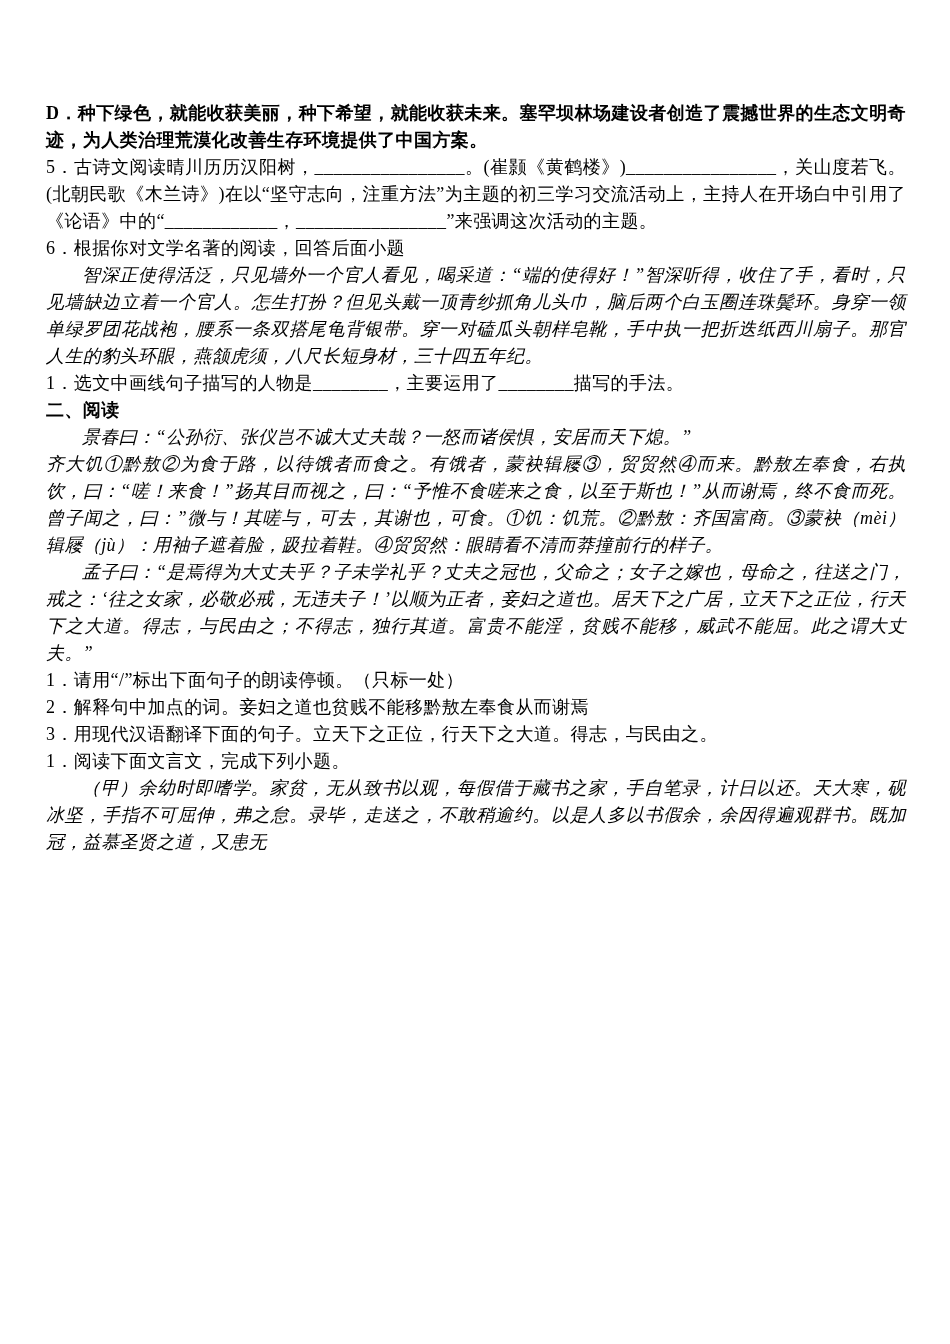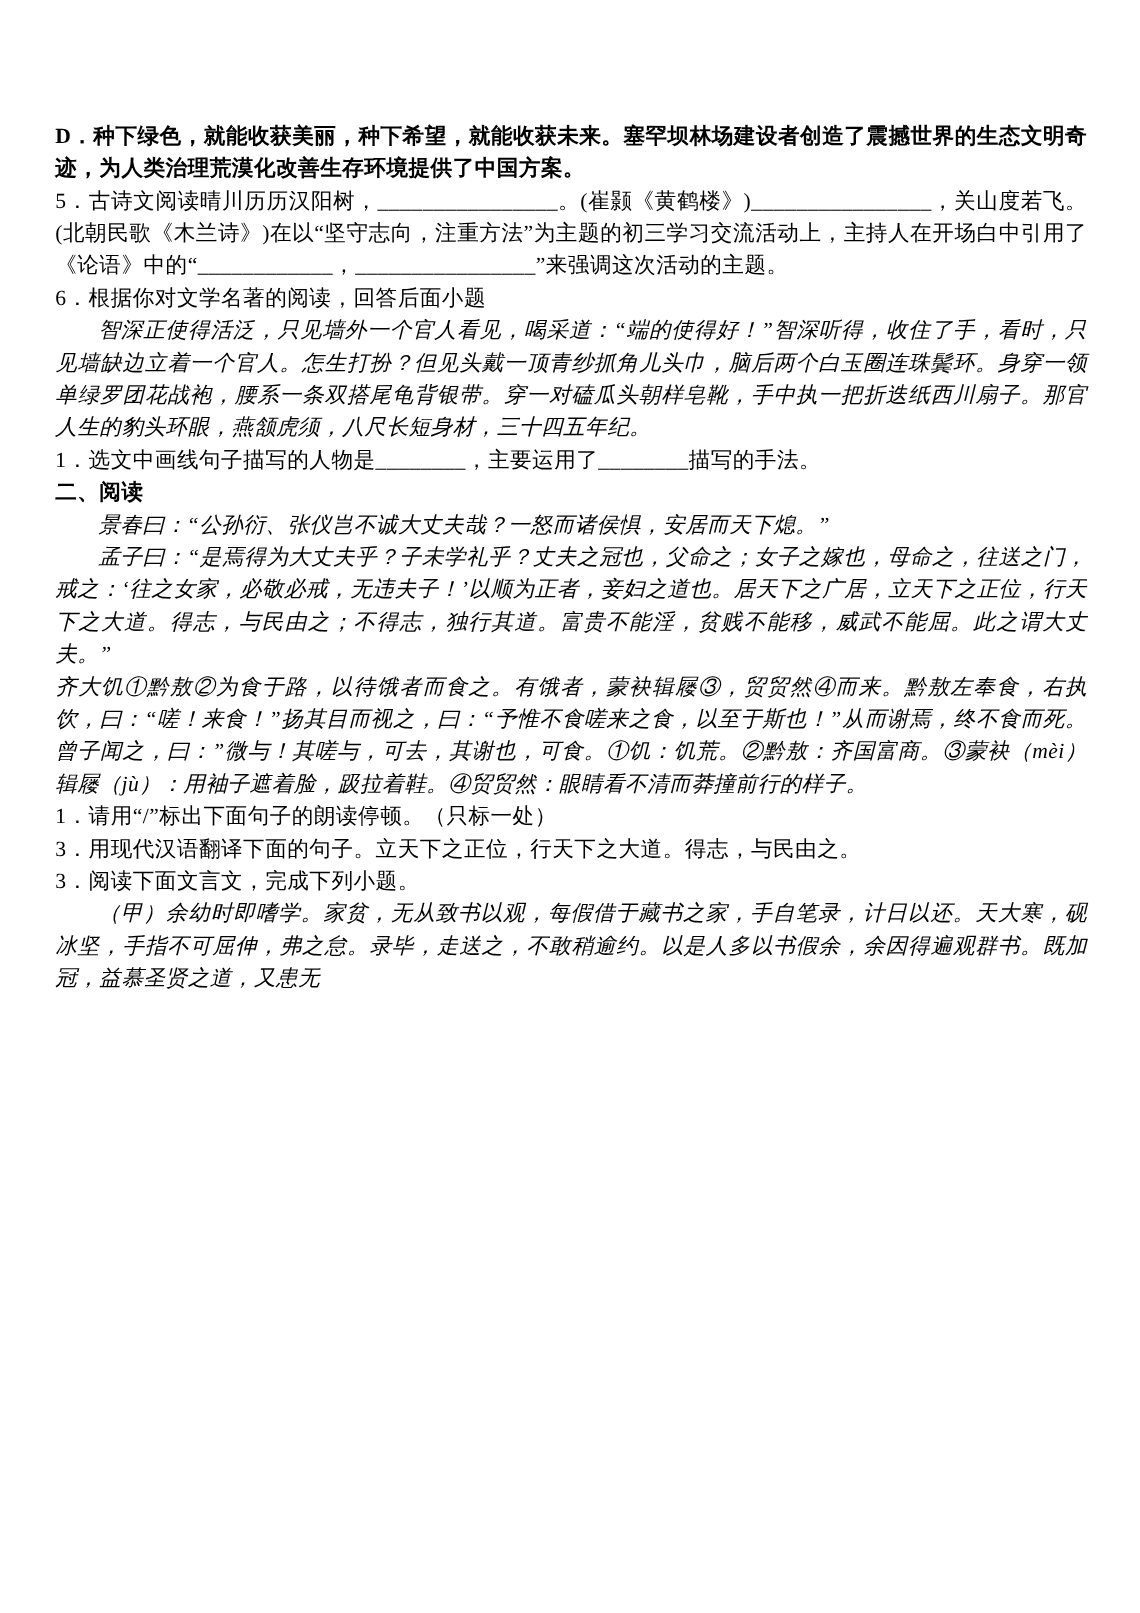--- a/index.html
+++ b/index.html
@@ -40,29 +40,30 @@
   <p class="italic indent">智深正使得活泛，只见墙外一个官人看见，喝采道：“端的使得好！”智深听得，收住了手，看时，只见墙缺边立着一个官人。怎生打扮？但见头戴一顶青纱抓角儿头巾，脑后两个白玉圈连珠鬓环。身穿一领单绿罗团花战袍，腰系一条双搭尾龟背银带。穿一对磕瓜头朝样皂靴，手中执一把折迭纸西川扇子。那官人生的豹头环眼，燕颔虎须，八尺长短身材，三十四五年纪。</p>
 
   <p>1．选文中画线句子描写的人物是________，主要运用了________描写的手法。</p>
 
 
   <p class="bold">二、阅读</p>
 
 
   <p class="italic indent">景春曰：“公孙衍、张仪岂不诚大丈夫哉？一怒而诸侯惧，安居而天下熄。”</p>
 
+  <p class="italic">齐大饥①黔敖②为食于路，以待饿者而食之。有饿者，蒙袂辑屦③，贸贸然④而来。黔敖左奉食，右执饮，曰：“嗟！来食！”扬其目而视之，曰：“予惟不食嗟来之食，以至于斯也！”从而谢焉，终不食而死。曾子闻之，曰：”微与！其嗟与，可去，其谢也，可食。①饥：饥荒。②黔敖：齐国富商。③蒙袂（mèi）辑屦（jù）：用袖子遮着脸，趿拉着鞋。④贸贸然：眼睛看不清而莽撞前行的样子。</p>
+
   <p class="italic indent">孟子曰：“是焉得为大丈夫乎？子未学礼乎？丈夫之冠也，父命之；女子之嫁也，母命之，往送之门，戒之：‘往之女家，必敬必戒，无违夫子！’以顺为正者，妾妇之道也。居天下之广居，立天下之正位，行天下之大道。得志，与民由之；不得志，独行其道。富贵不能淫，贫贱不能移，威武不能屈。此之谓大丈夫。”</p>
-
-  <p class="italic">齐大饥①黔敖②为食于路，以待饿者而食之。有饿者，蒙袂辑屦③，贸贸然④而来。黔敖左奉食，右执饮，曰：“嗟！来食！”扬其目而视之，曰：“予惟不食嗟来之食，以至于斯也！”从而谢焉，终不食而死。曾子闻之，曰：”微与！其嗟与，可去，其谢也，可食。①饥：饥荒。②黔敖：齐国富商。③蒙袂（mèi）辑屦（jù）：用袖子遮着脸，趿拉着鞋。④贸贸然：眼睛看不清而莽撞前行的样子。</p>
 
   <p>1．请用“/”标出下面句子的朗读停顿。（只标一处）</p>
 
 
+  <p>2．解释句中加点的词。妾妇之道也贫贱不能移黔敖左奉食从而谢焉</p>
 
   <p>3．用现代汉语翻译下面的句子。立天下之正位，行天下之大道。得志，与民由之。</p>
 
 
 
-  <p>3．阅读下面文言文，完成下列小题。</p>
+  <p>1．阅读下面文言文，完成下列小题。</p>
 
   <p class="italic indent">（甲）余幼时即嗜学。家贫，无从致书以观，每假借于藏书之家，手自笔录，计日以还。天大寒，砚冰坚，手指不可屈伸，弗之怠。录毕，走送之，不敢稍逾约。以是人多以书假余，余因得遍观群书。既加冠，益慕圣贤之道，又患无</p>
 
 </div>
 
 </body></html>

